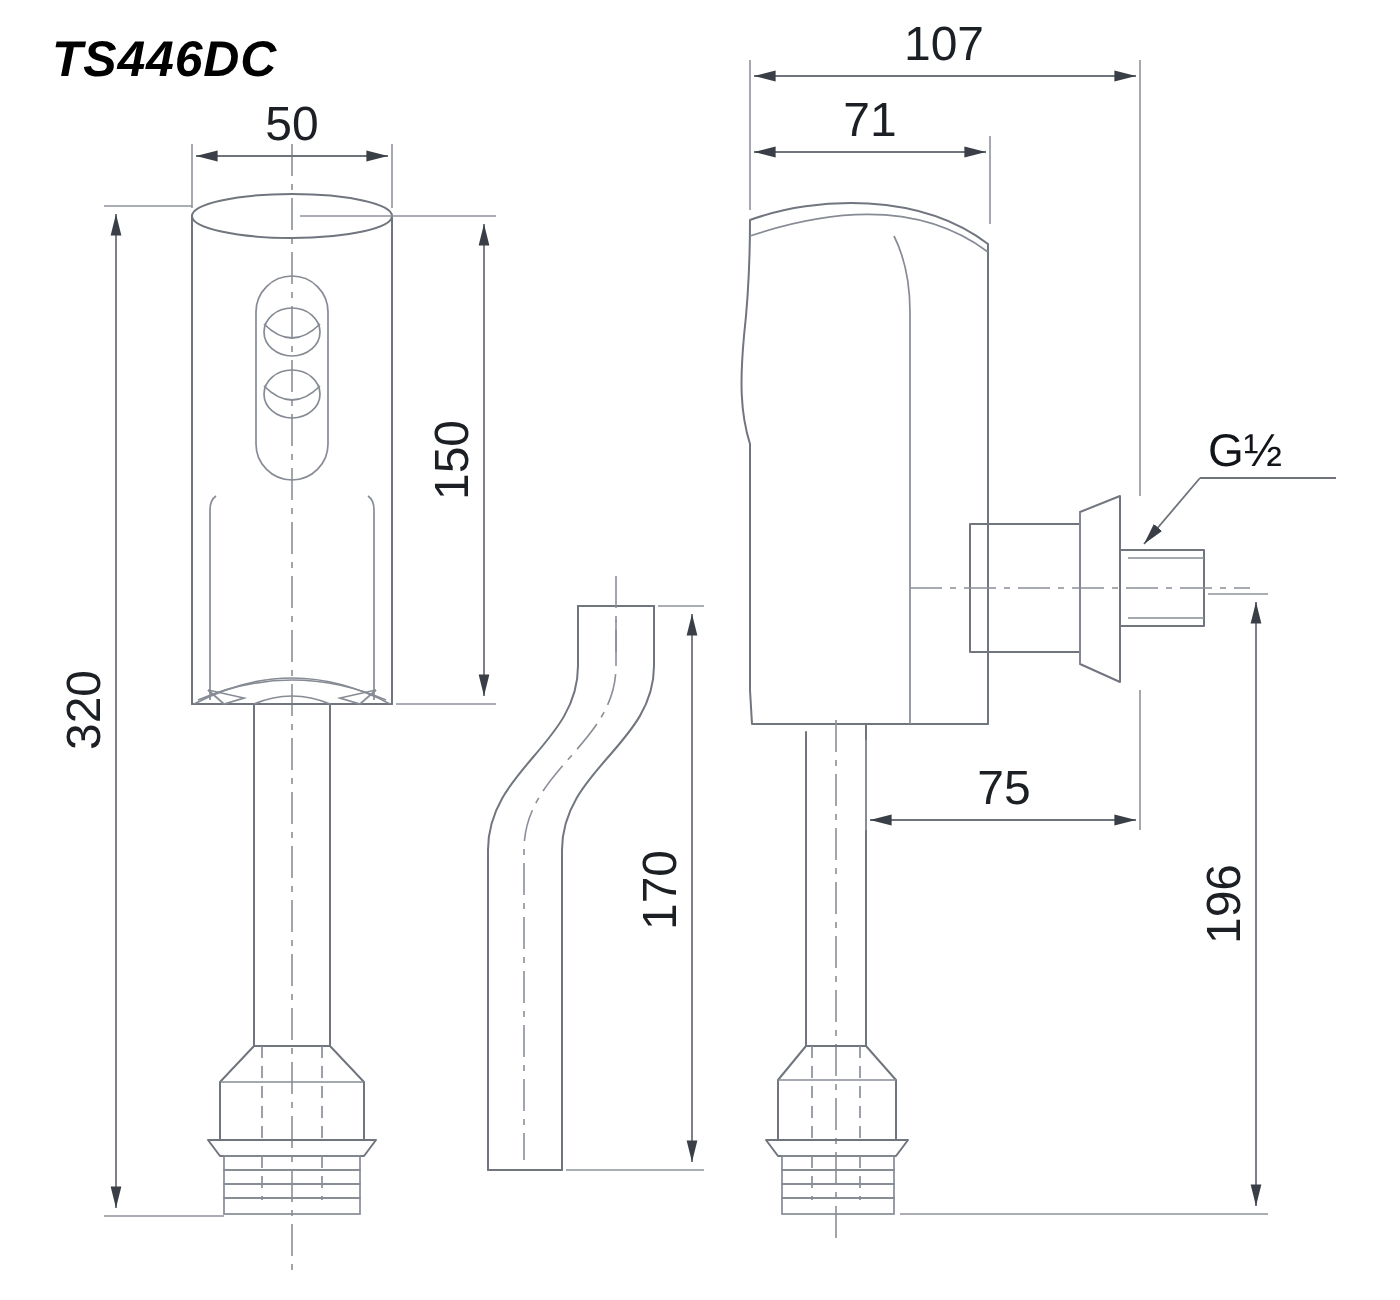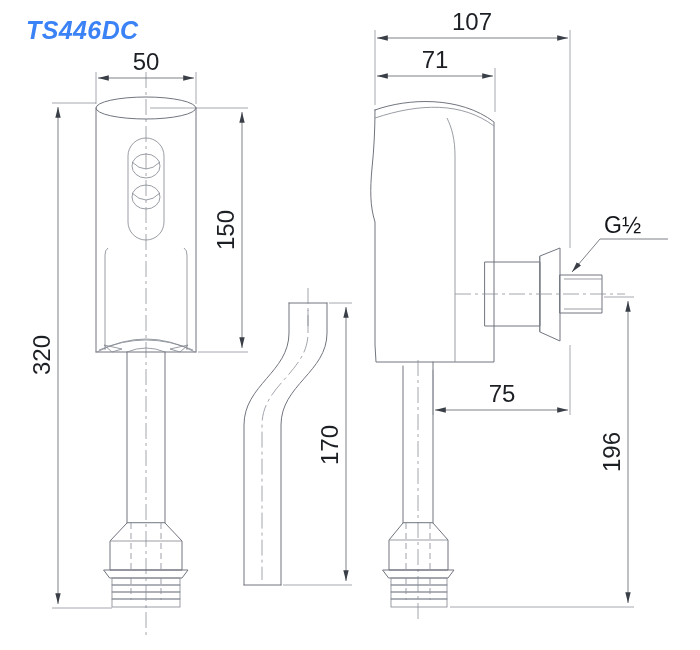--- a/index.html
+++ b/index.html
@@ -84,21 +84,21 @@
     font-size: 23px;
   }
   .model-title {
     position: absolute;
     left: 26px;
     top: 16px;
     font-family: "Liberation Sans", sans-serif;
     font-size: 25px;
     font-weight: bold;
     font-style: italic;
-    color: #3b82f6;
+    color: #000000;
     letter-spacing: 0.4px;
     white-space: nowrap;
     user-select: none;
   }
 </style>
 </head>
 <body>
 
 <div id="drawing-root">
 

